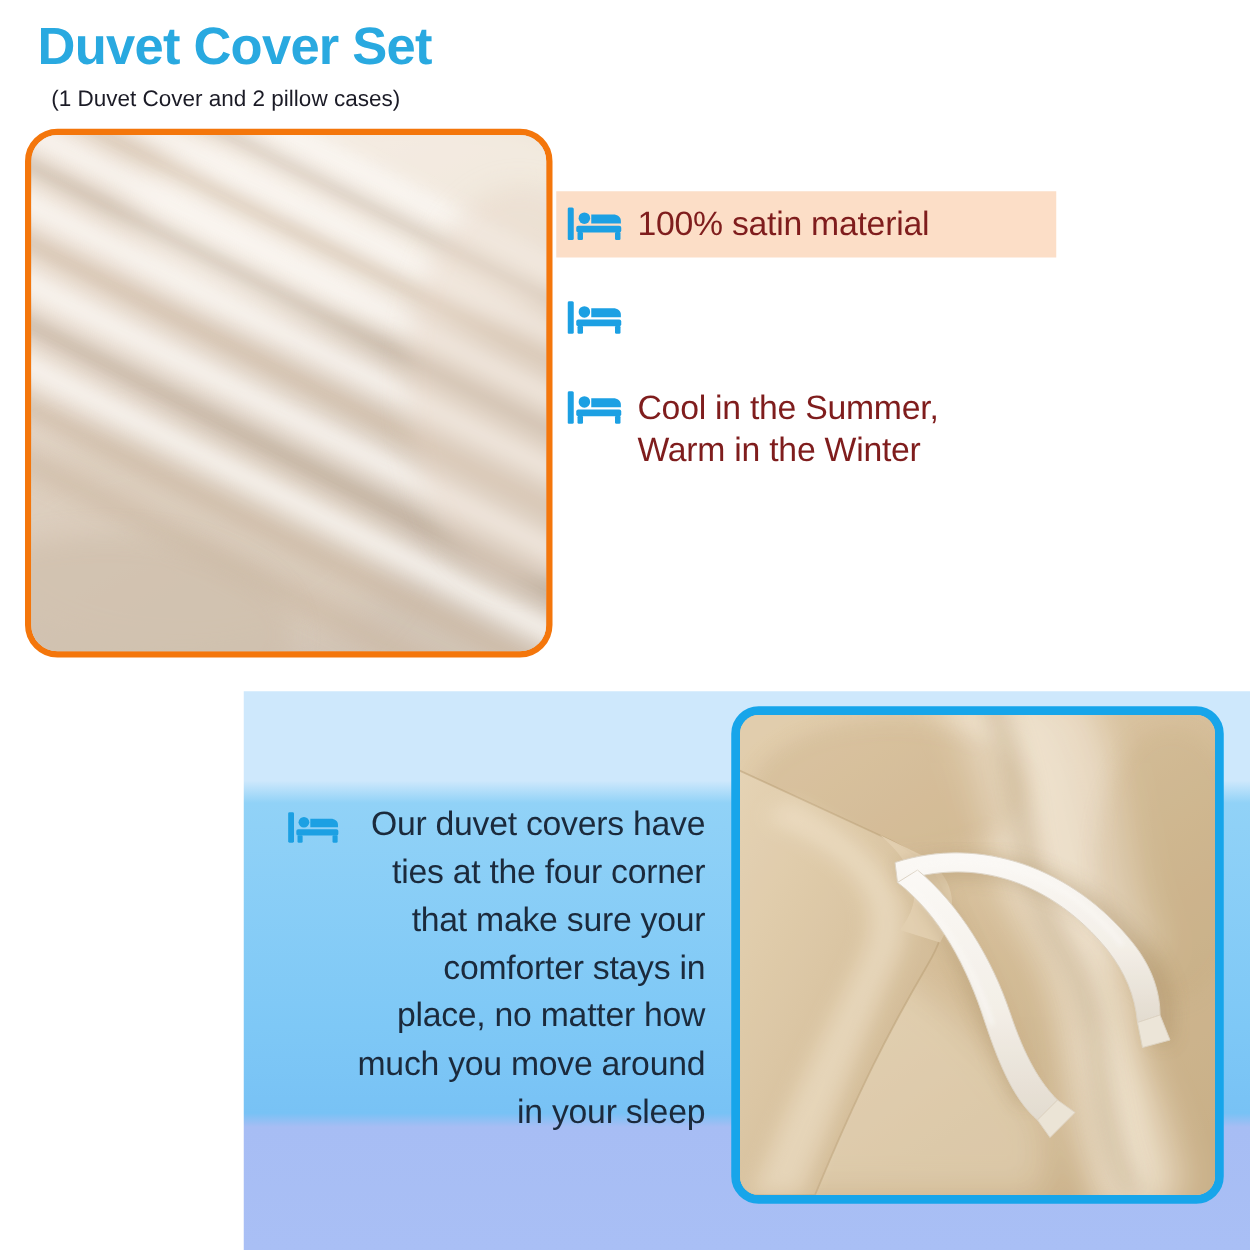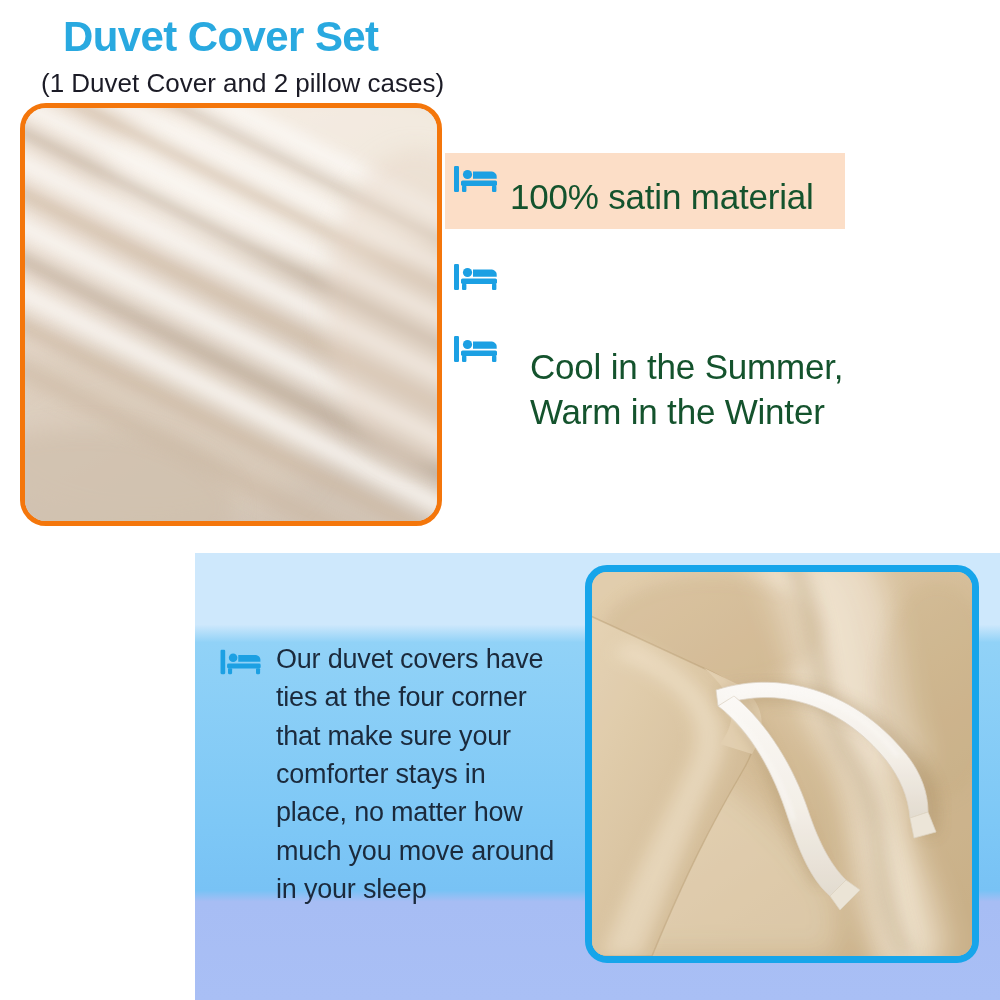--- a/index.html
+++ b/index.html
@@ -19,27 +19,26 @@
   #page-title {
     position: absolute;
     left: 30px;
     top: 16px;
     font-size: 42px;
     font-weight: bold;
     letter-spacing: -0.6px;
     color: #29a9e0;
     line-height: 1;
     white-space: nowrap;
-    margin-left: 33px;
   }
   #page-subtitle {
     position: absolute;
     left: 41px;
     top: 70px;
-    font-size: 26px;
+    font-size: 18px;
     color: #1b1b26;
     line-height: 1;
     white-space: nowrap;
   }
 
   
   #fabric-photo-frame {
     position: absolute;
     left: 20px;
     top: 103px;
@@ -68,36 +67,35 @@
     display: flex;
     align-items: flex-start;
     box-sizing: border-box;
     padding: 9px 0 9px 9px;
     margin-bottom: 22px;
     min-height: 32px;
   }
   .feature-row.shaded {
     background: #FCDEC7;
   }
-  .feature-row:last-child { margin-bottom: 0; gap: 20px; }
+  .feature-row:last-child { margin-bottom: 0; }
   .bed-icon {
     flex: 0 0 auto;
     width: 46px;
     height: 30px;
     margin-top: 2px;
   }
   .bed-icon svg { display: block; }
   .feature-text {
-    font-size: 35px;
+    font-size: 27px;
     line-height: 1.28;
-    color: #14532d;
+    color: #7f1d1d;
     letter-spacing: -0.2px;
     margin-left: 10px;
     white-space: pre-line;
-    margin-top: 13px;
   }
 
   
   #bottom-panel {
     position: absolute;
     left: 195px;
     top: 553px;
     width: 805px;
     height: 447px;
     background: linear-gradient(
@@ -107,25 +105,26 @@
         #91d2f7 20%,
         #7ec8f6 60%,
         #78c2f5 75.5%,
         #a7bdf4 78%,
         #a9bff5 100%);
   }
 
   
   #tie-description {
     position: absolute;
-    left: 220px;
+    left: 230px;
     top: 640px;
     width: 350px;
     display: flex;
     align-items: flex-start;
+    text-align: right;
   }
   #tie-description .bed-icon {
     width: 44px;
     height: 28px;
     margin-top: 8px;
   }
   #tie-description .desc-text {
     font-size: 27px;
     line-height: 1.42;
     color: #1b2a3c;

